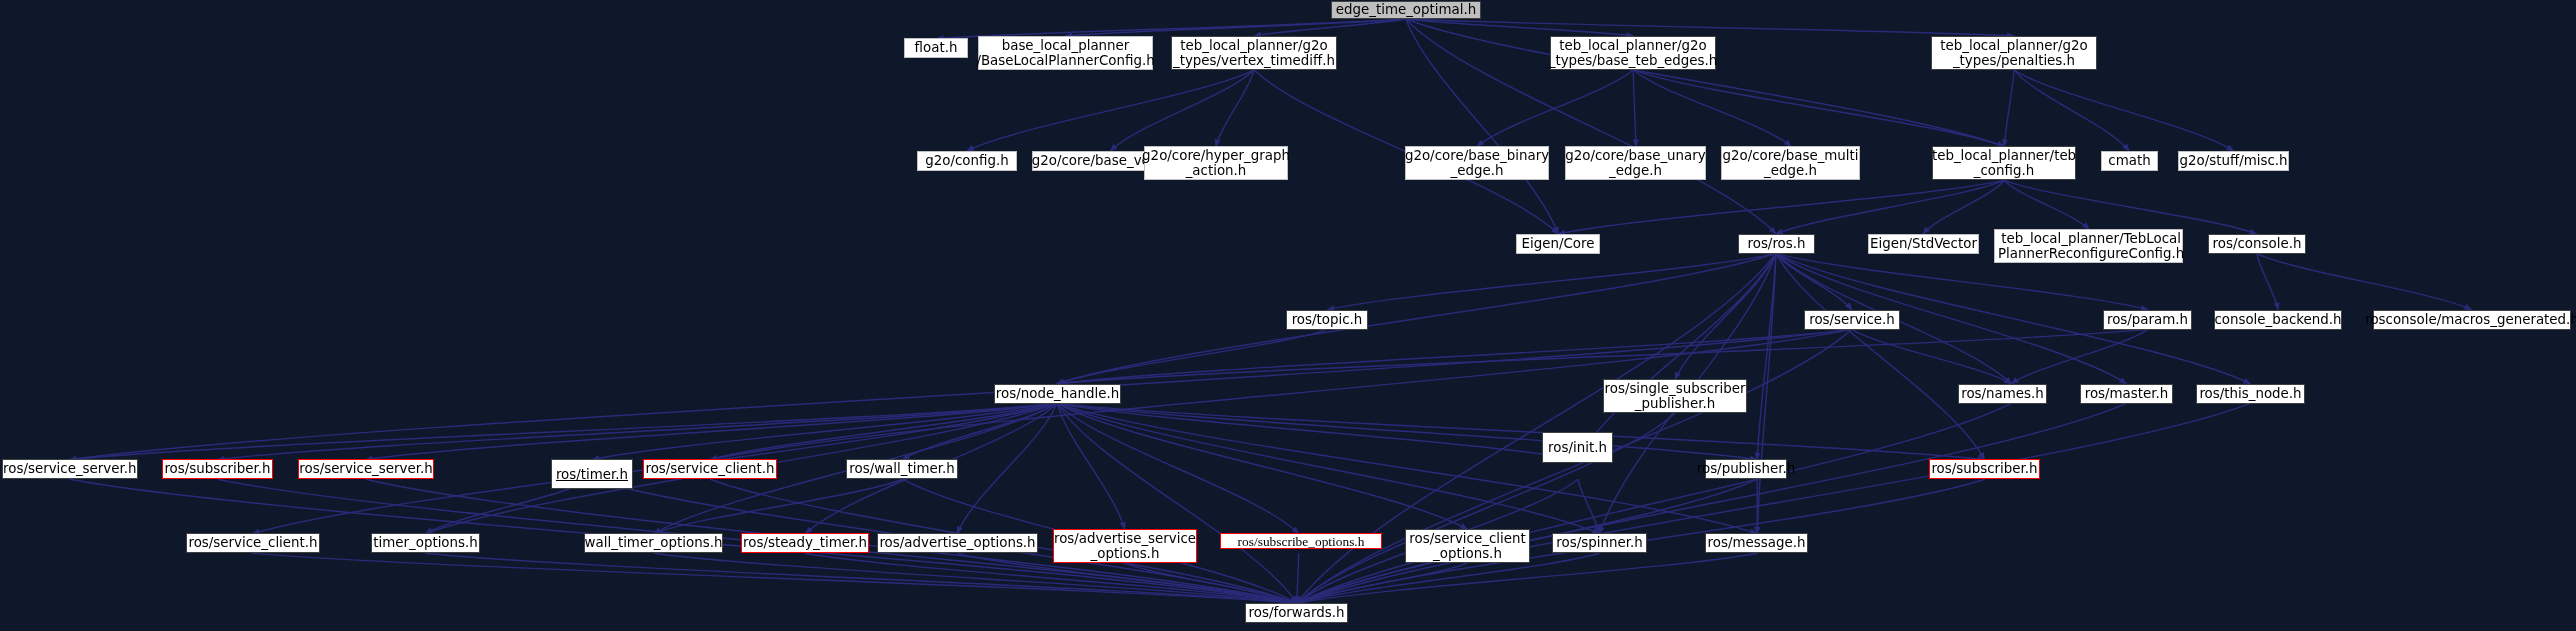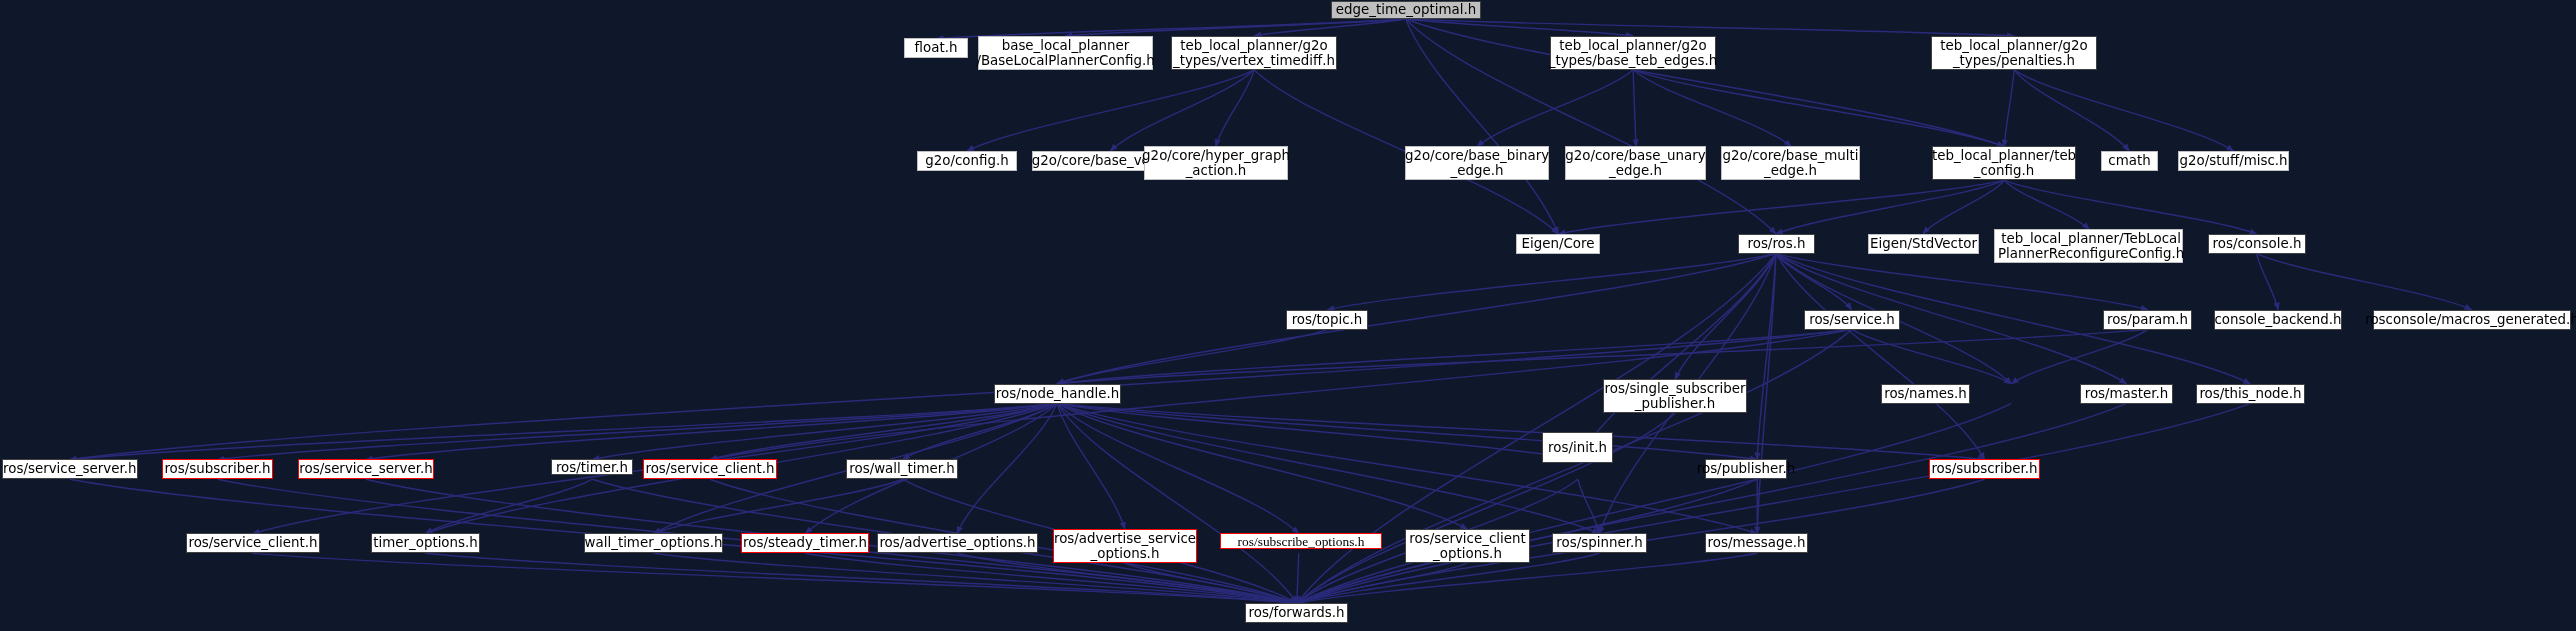--- a/index.html
+++ b/index.html
@@ -152,27 +152,27 @@
 PlannerReconfigureConfig.h</span></div>
     <div class="node dark" style="left: 2208px; top: 234px; width: 98px; height: 19.6px;"><span>ros/console.h</span></div>
     <div class="node dark" style="left: 1286px; top: 310px; width: 82px; height: 19.6px;"><span>ros/topic.h</span></div>
     <div class="node dark" style="left: 1804px; top: 310px; width: 96px; height: 19.6px;"><span>ros/service.h</span></div>
     <div class="node dark" style="left: 2103px; top: 310px; width: 89px; height: 19.6px;"><span>ros/param.h</span></div>
     <div class="node dark" style="left: 2214px; top: 310px; width: 128px; height: 19.6px;"><span>console_backend.h</span></div>
     <div class="node dark" style="left: 2373px; top: 310px; width: 198px; height: 19.6px;"><span>rosconsole/macros_generated.h</span></div>
     <div class="node dark" style="left: 994px; top: 384px; width: 127px; height: 19.6px;"><span>ros/node_handle.h</span></div>
     <div class="node dark" style="left: 1603px; top: 379px; width: 144px; height: 34px;"><span>ros/single_subscriber
 _publisher.h</span></div>
-    <div class="node dark" style="left: 1881px; top: 384px; width: 89px; height: 19.6px;"><span>ros/names.h</span></div>
+    <div class="node dark" style="left: 1958px; top: 384px; width: 89px; height: 19.6px;"><span>ros/names.h</span></div>
     <div class="node dark" style="left: 2080px; top: 384px; width: 93px; height: 19.6px;"><span>ros/master.h</span></div>
     <div class="node dark" style="left: 2196px; top: 384px; width: 109px; height: 19.6px;"><span>ros/this_node.h</span></div>
     <div class="node dark" style="left: 1.8px; top: 459px; width: 136px; height: 19.6px;"><span>ros/service_server.h</span></div>
     <div class="node red" style="left: 162px; top: 459px; width: 111px; height: 19.6px;"><span>ros/subscriber.h</span></div>
     <div class="node red" style="left: 298px; top: 459px; width: 136px; height: 19.6px;"><span>ros/service_server.h</span></div>
-    <div class="node dark" style="left: 551px; top: 459px; width: 82px; height: 16px;"><span>ros/timer.h</span></div>
+    <div class="node dark" style="left: 551px; top: 459px; width: 82px; height: 30px; text-decoration: underline;"><span>ros/timer.h</span></div>
     <div class="node red" style="left: 643px; top: 459px; width: 134px; height: 19.6px;"><span>ros/service_client.h</span></div>
     <div class="node dark" style="left: 846px; top: 459px; width: 112px; height: 19.6px;"><span>ros/wall_timer.h</span></div>
     <div class="node dark" style="left: 1542px; top: 432px; width: 71px; height: 31px;"><span>ros/init.h</span></div>
     <div class="node dark" style="left: 1705px; top: 459px; width: 82px; height: 19.6px;"><span>ros/publisher.h</span></div>
     <div class="node red" style="left: 1929px; top: 459px; width: 111px; height: 19.6px;"><span>ros/subscriber.h</span></div>
     <div class="node dark" style="left: 186px; top: 533px; width: 134px; height: 19.6px;"><span>ros/service_client.h</span></div>
     <div class="node dark" style="left: 371px; top: 533px; width: 109px; height: 19.6px;"><span>timer_options.h</span></div>
     <div class="node dark" style="left: 584px; top: 533px; width: 139px; height: 19.6px;"><span>wall_timer_options.h</span></div>
     <div class="node red" style="left: 741px; top: 533px; width: 128px; height: 19.6px;"><span>ros/steady_timer.h</span></div>
     <div class="node dark" style="left: 877px; top: 533px; width: 161px; height: 19.6px;"><span>ros/advertise_options.h</span></div>

